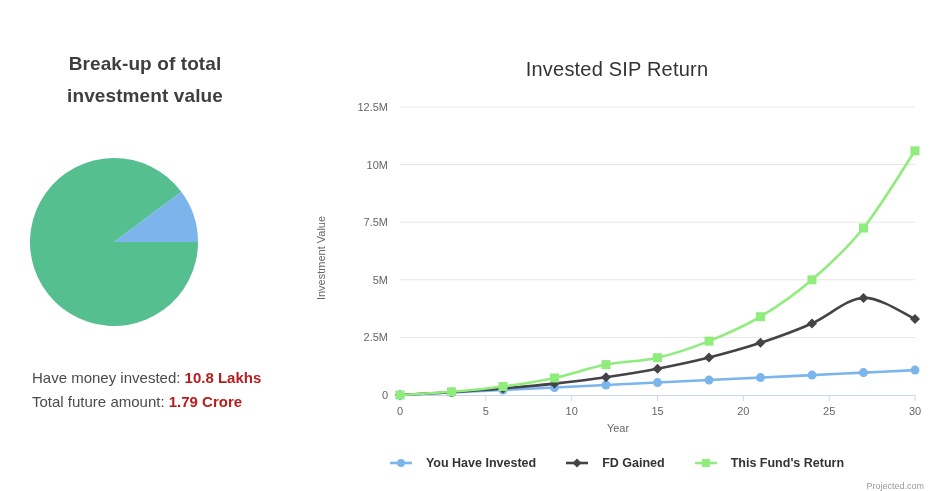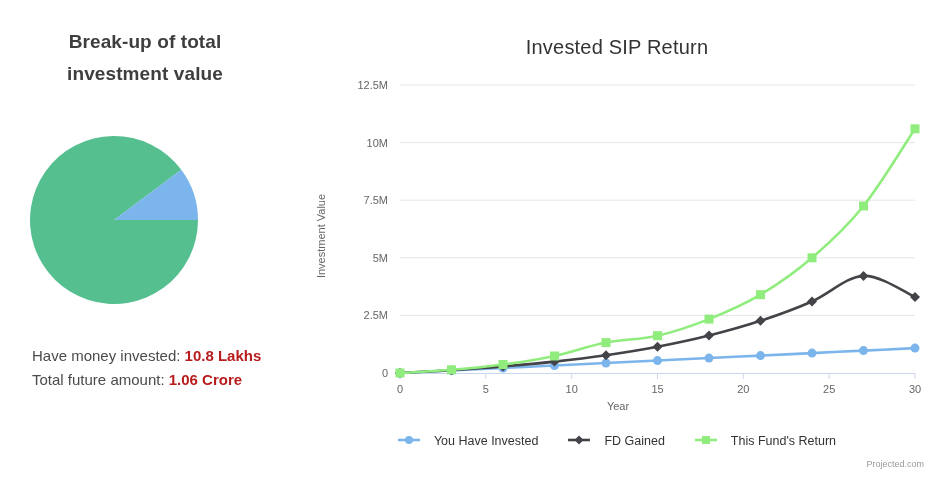--- a/index.html
+++ b/index.html
@@ -11,20 +11,21 @@
     width: 934px;
     height: 491px;
     font-family: "Liberation Sans", sans-serif;
     overflow: hidden;
     position: relative;
     color: #333333;
   }
   #root {
     position: absolute;
     inset: 0;
+    margin-top: 22px;
   }
 
   
   #left-panel {
     position: absolute;
     left: 0;
     top: 0;
     width: 300px;
     height: 491px;
   }
@@ -107,24 +108,24 @@
     left: 0;
     top: 434px;
     width: 634px;
     display: flex;
     justify-content: center;
     align-items: center;
     gap: 30px;
   }
   .legend-item {
     display: flex;
-    align-items: flex-start;
+    align-items: center;
     gap: 14px;
     font-size: 12.5px;
-    font-weight: normal;
+    font-weight: bold;
     color: #333333;
     cursor: pointer;
     white-space: nowrap;
   }
   .legend-marker { display: block; }
 
   #credits {
     position: absolute;
     right: 10px;
     top: 459px;
@@ -150,21 +151,21 @@
         <path id="pie-slice-0" fill="#55bf90" d="M 84 84 L 168.00 84.00 A 84 84 0 1 1 151.33 33.78 Z"></path>
         <path id="pie-slice-1" fill="#7cb5ec" d="M 84 84 L 151.33 33.78 A 84 84 0 0 1 168.00 84.00 Z"></path>
       </svg>
     </div>
 
     <div id="summary">
       <span class="row">
         <span>Have money invested: </span><b>10.8 Lakhs</b>
       </span>
       <span class="row">
-        <span>Total future amount: </span><b>1.06 Crore</b>
+        <span>Total future amount: </span><b>1.79 Crore</b>
       </span>
     </div>
   </div>
 
   <div id="chart-panel">
 
     <div id="chart-title">Invested SIP Return</div>
 
     <svg id="plot-svg" width="634" height="430" xmlns="http://www.w3.org/2000/svg">
       <g id="grid-group">

